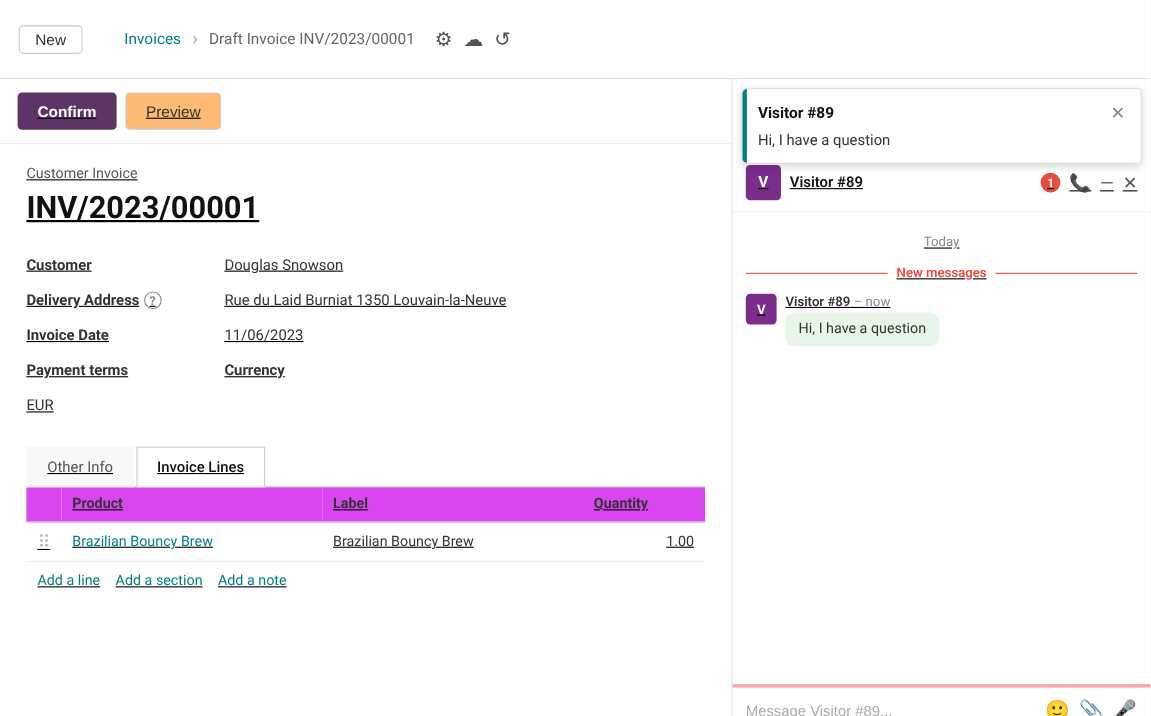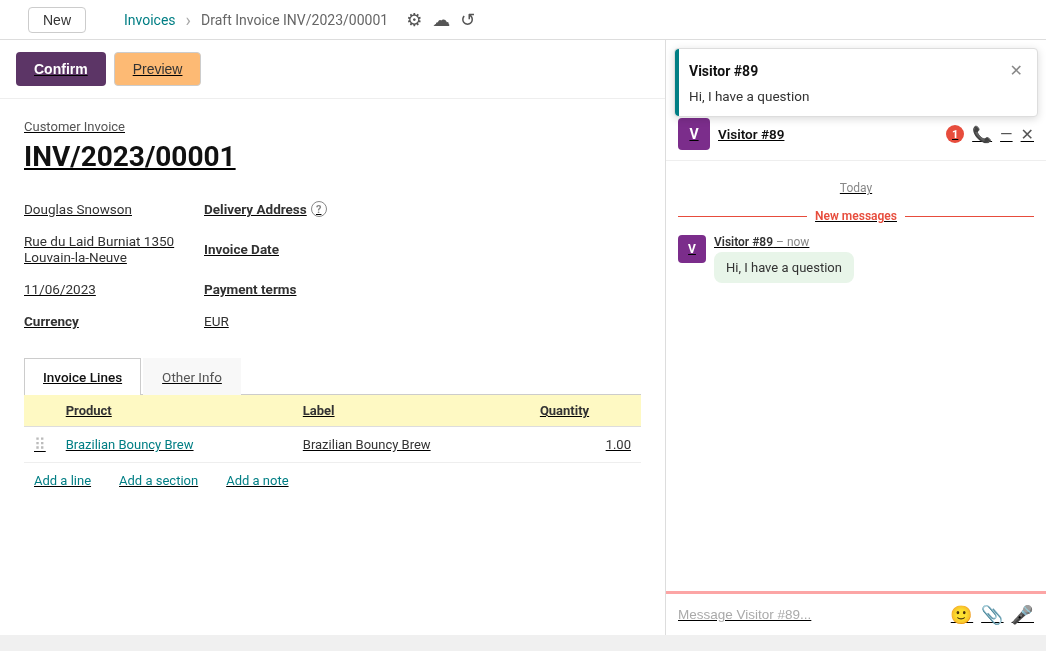--- a/index.html
+++ b/index.html
@@ -1,19 +1,19 @@
 <!DOCTYPE html>
 <html><head>
   <meta charset="utf-8">
   <style>
     * { box-sizing: border-box; margin: 0; padding: 0; }
     body { font-family: -apple-system, BlinkMacSystemFont, 'Segoe UI', Roboto, sans-serif; font-size: 14px; background: #f0f0f0; height: 651px; overflow: hidden; }
 
     
-    .topbar { display: flex; align-items: center; background: #fff; border-bottom: 1px solid #ddd; padding: 6px 28px; height: 40px; gap: 10px; }
+    .topbar { display: flex; align-items: center; background: #fff; border-bottom: 1px solid #ddd; padding: 6px 17px; height: 72px; gap: 10px; }
     .new-btn { background: #fff; border: 1px solid #ccc; border-radius: 4px; padding: 4px 14px; font-size: 14px; cursor: pointer; color: #333; }
     .breadcrumb-sep { color: #aaa; font-size: 18px; }
     .breadcrumb-link { color: #017e84; font-size: 14px; text-decoration: none; cursor: pointer; margin-left: 28px; }
     .breadcrumb-sub { color: #666; font-size: 14px; }
     .topbar-icons { display: flex; gap: 10px; align-items: center; margin-left: 8px; }
     .topbar-icon { color: #555; font-size: 18px; cursor: pointer; }
 
     
     .main-area { display: flex; height: calc(651px - 56px); text-decoration: underline; }
 
@@ -35,29 +35,29 @@
     .field-value { color: #333; padding: 8px 0; font-size: 13.5px; }
     .help-icon { display: inline-flex; align-items: center; justify-content: center; width: 16px; height: 16px; border-radius: 50%; border: 1px solid #888; color: #888; font-size: 11px; cursor: pointer; }
 
     
     .tabs { display: flex; border-bottom: 1px solid #ccc; margin-bottom: 0; }
     .tab { padding: 10px 18px; cursor: pointer; font-size: 13.5px; color: #555; border: 1px solid transparent; border-bottom: none; position: relative; top: 1px; background: #f8f8f8; margin-right: 2px; }
     .tab.active { background: #fff; border-color: #ccc; color: #111; font-weight: 500; }
 
     
     .invoice-table { width: 100%; border-collapse: collapse; }
-    .invoice-table th { text-align: left; padding: 8px 10px; font-size: 13px; font-weight: 700; color: #333; border-bottom: 1px solid #ddd; background: #fef9c3; }
+    .invoice-table th { text-align: left; padding: 8px 10px; font-size: 13px; font-weight: 700; color: #333; border-bottom: 1px solid #ddd; background: #d946ef; }
     .invoice-table td { padding: 8px 10px; font-size: 13px; color: #333; border-bottom: 1px solid #eee; vertical-align: middle; }
     .th-qty { text-align: right; }
     .td-qty { text-align: right; }
     .drag-handle { color: #bbb; font-size: 16px; cursor: grab; }
     .product-link { color: #017e84; text-decoration: none; cursor: pointer; }
 
     
-    .table-actions { padding: 10px; display: flex; gap: 28px; text-align: right; }
+    .table-actions { padding: 10px; display: flex; gap: 14px; text-align: right; }
     .table-action-link { color: #017e84; font-size: 13px; text-decoration: none; cursor: pointer; }
 
     
     .chat-panel { width: 380px; background: #fff; display: flex; flex-direction: column; position: relative; }
 
     
     .chat-notification { position: absolute; top: 0; left: 0; right: 0; background: #fff; border: 1px solid #ddd; border-radius: 4px; margin: 8px; padding: 12px 14px; box-shadow: 0 2px 8px rgba(0,0,0,0.15); z-index: 10; }
     .chat-notification-header { display: flex; justify-content: space-between; align-items: center; margin-bottom: 8px; }
     .chat-notification-title { font-weight: 700; font-size: 14px; color: #111; }
     .chat-notification-close { color: #888; cursor: pointer; font-size: 16px; }
@@ -114,40 +114,41 @@
     <div class="action-bar">
       <button class="confirm-btn">Confirm</button>
       <button class="preview-btn">Preview</button>
     </div>
 
     <div class="invoice-content">
       <div class="invoice-type">Customer Invoice</div>
       <div class="invoice-number">INV/2023/00001</div>
 
       <div class="fields-grid">
+        <div class="field-label">Customer</div>
         <div class="field-value">Douglas Snowson</div>
 
         <div class="field-label">
           <span>Delivery Address</span>
           <span class="help-icon">?</span>
         </div>
         <div class="field-value">Rue du Laid Burniat 1350 Louvain-la-Neuve</div>
 
         <div class="field-label">Invoice Date</div>
         <div class="field-value">11/06/2023</div>
 
         <div class="field-label">Payment terms</div>
 
         <div class="field-label">Currency</div>
         <div class="field-value">EUR</div>
       </div>
 
       <div class="tabs">
+        <div class="tab">Other Info</div>
         <div class="tab active">Invoice Lines</div>
-        <div class="tab">Other Info</div>
       </div>
 
       <table class="invoice-table">
         <thead>
           <tr>
             <th style="width:20px;"></th>
             <th>Product</th>
             <th>Label</th>
             <th class="th-qty">Quantity</th>
           </tr>

